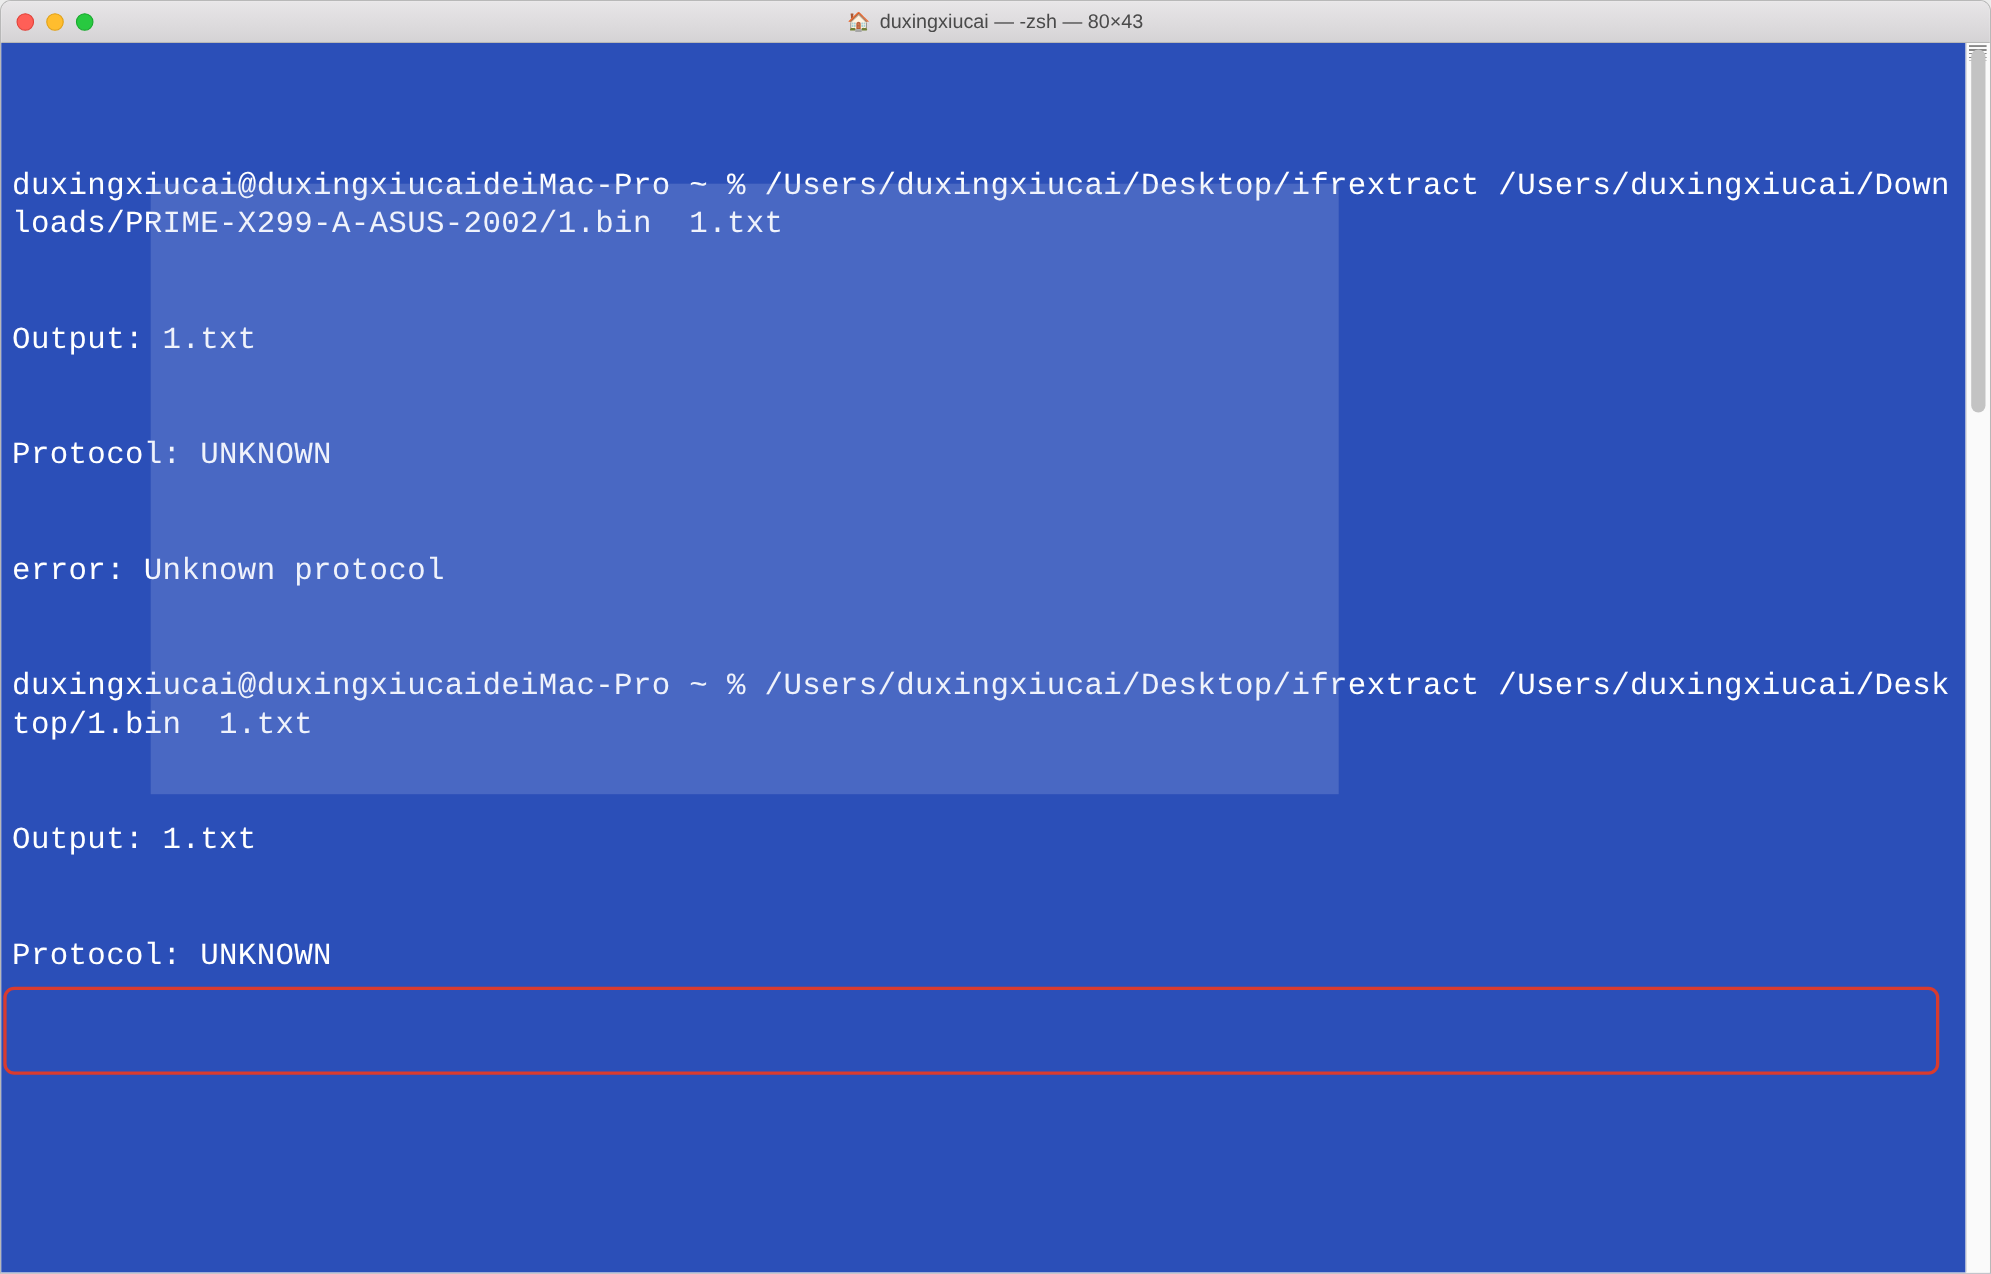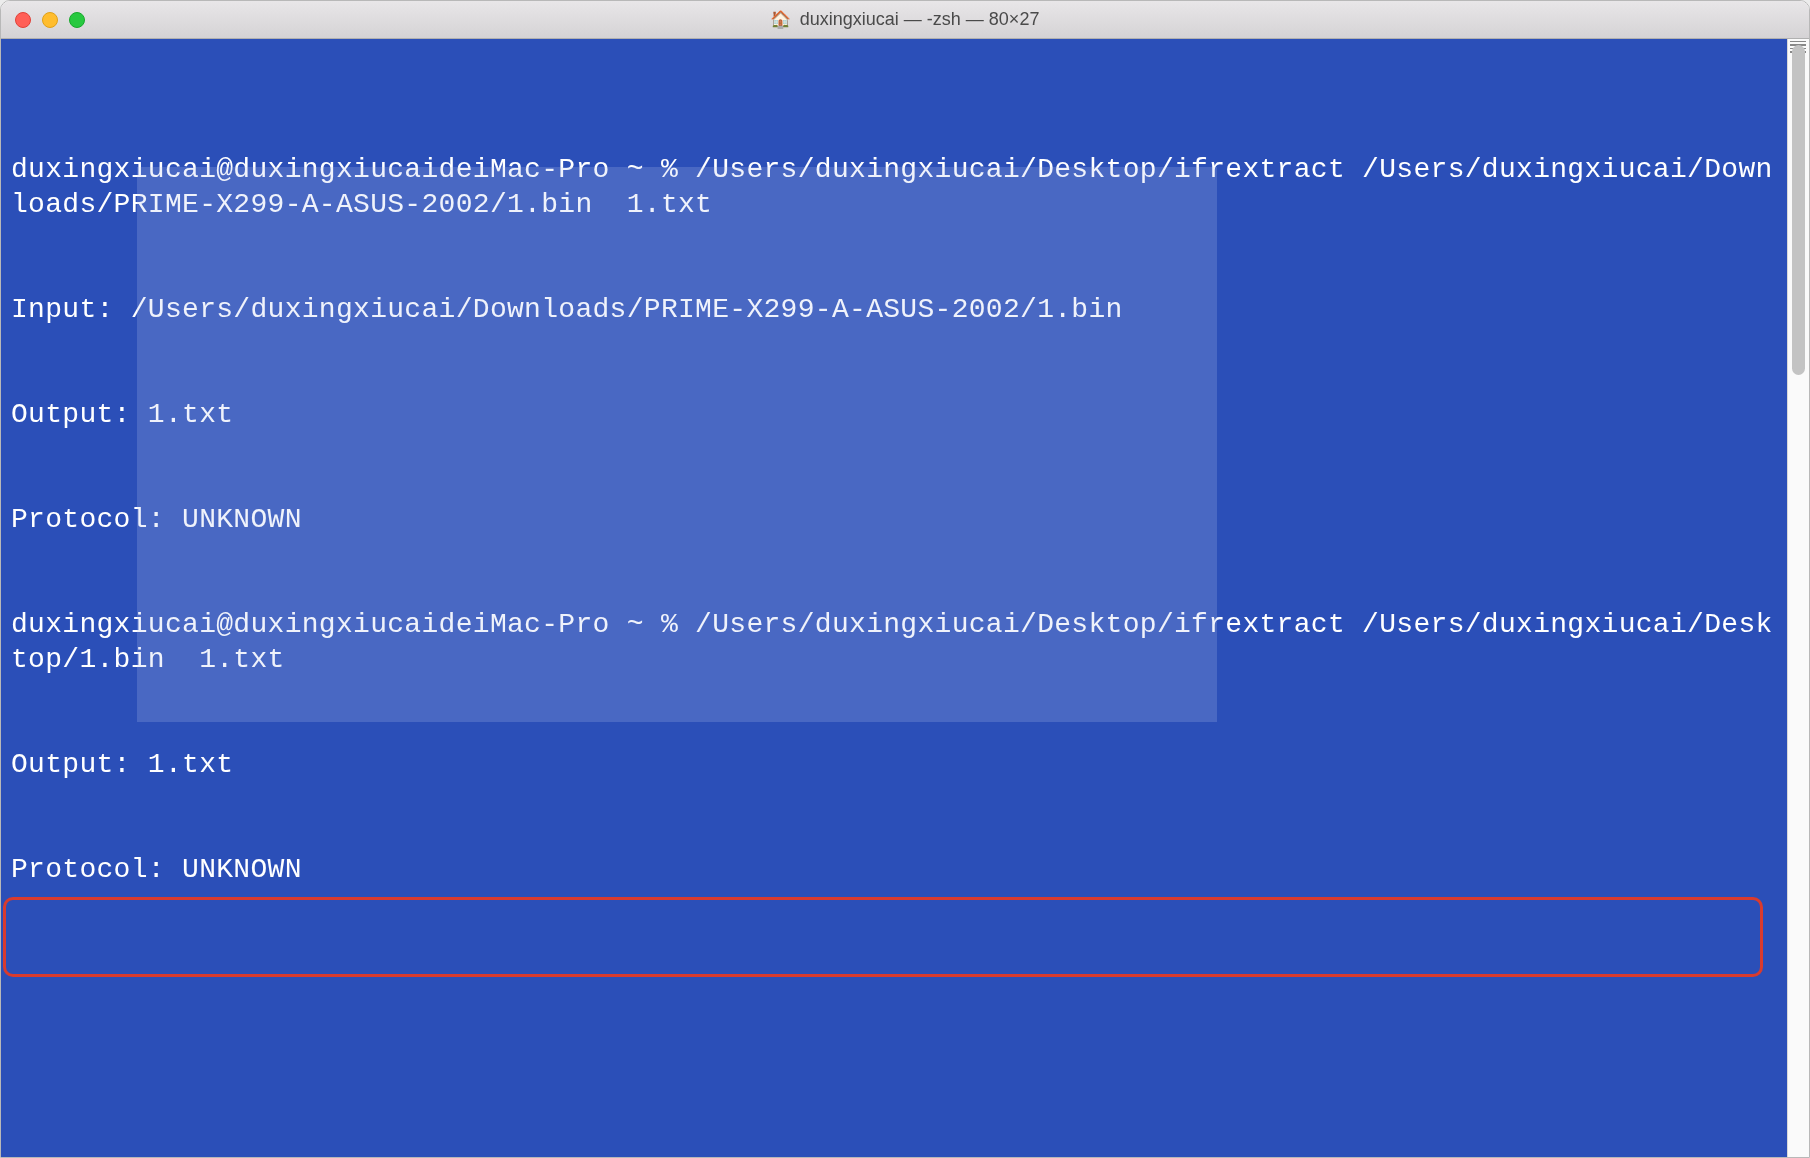--- a/index.html
+++ b/index.html
@@ -151,32 +151,32 @@
 <div class="window">
 
   <div class="titlebar">
     <div class="traffic-lights">
       <div class="traffic-light close"></div>
       <div class="traffic-light minimize"></div>
       <div class="traffic-light maximize"></div>
     </div>
     <div class="title-center">
       <span class="home-icon">🏠</span>
-      <span>duxingxiucai — -zsh — 80×27</span>
+      <span>duxingxiucai — -zsh — 80×43</span>
     </div>
   </div>
 
   <div class="terminal-body-wrapper">
 
     <div class="terminal-body">
       <div class="overlay-light"></div>
       <span class="terminal-line">duxingxiucai@duxingxiucaideiMac-Pro ~ % /Users/duxingxiucai/Desktop/ifrextract /Users/duxingxiucai/Downloads/PRIME-X299-A-ASUS-2002/1.bin  1.txt</span>
-      <span class="terminal-line">Input: /Users/duxingxiucai/Downloads/PRIME-X299-A-ASUS-2002/1.bin</span>
       <span class="terminal-line">Output: 1.txt</span>
       <span class="terminal-line">Protocol: UNKNOWN</span>
+      <span class="terminal-line">error: Unknown protocol</span>
       <span class="terminal-line">duxingxiucai@duxingxiucaideiMac-Pro ~ % /Users/duxingxiucai/Desktop/ifrextract /Users/duxingxiucai/Desktop/1.bin  1.txt</span>
       <span class="terminal-line">Output: 1.txt</span>
       <span class="terminal-line">Protocol: UNKNOWN</span>
       
       
       
       
       
       
       

